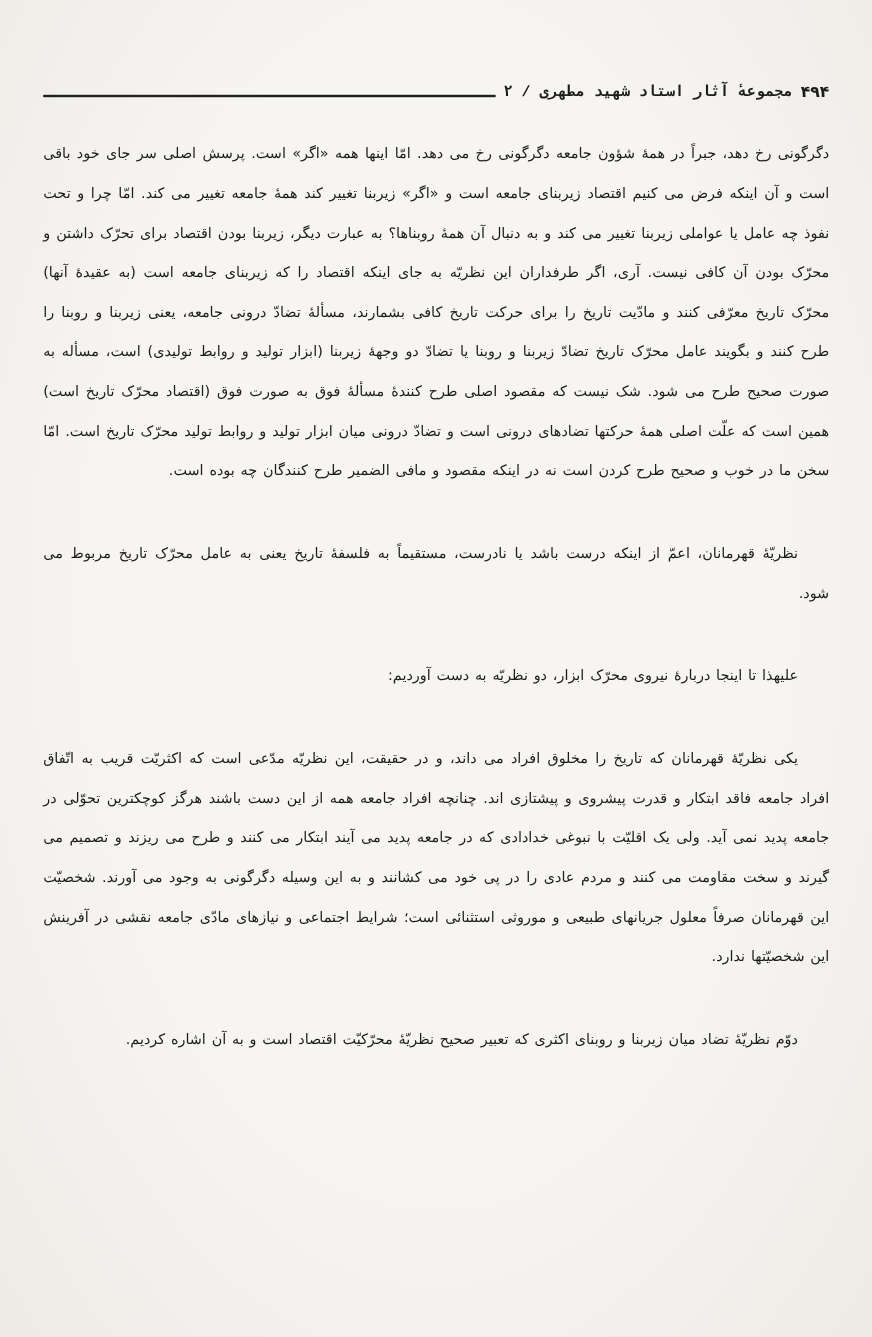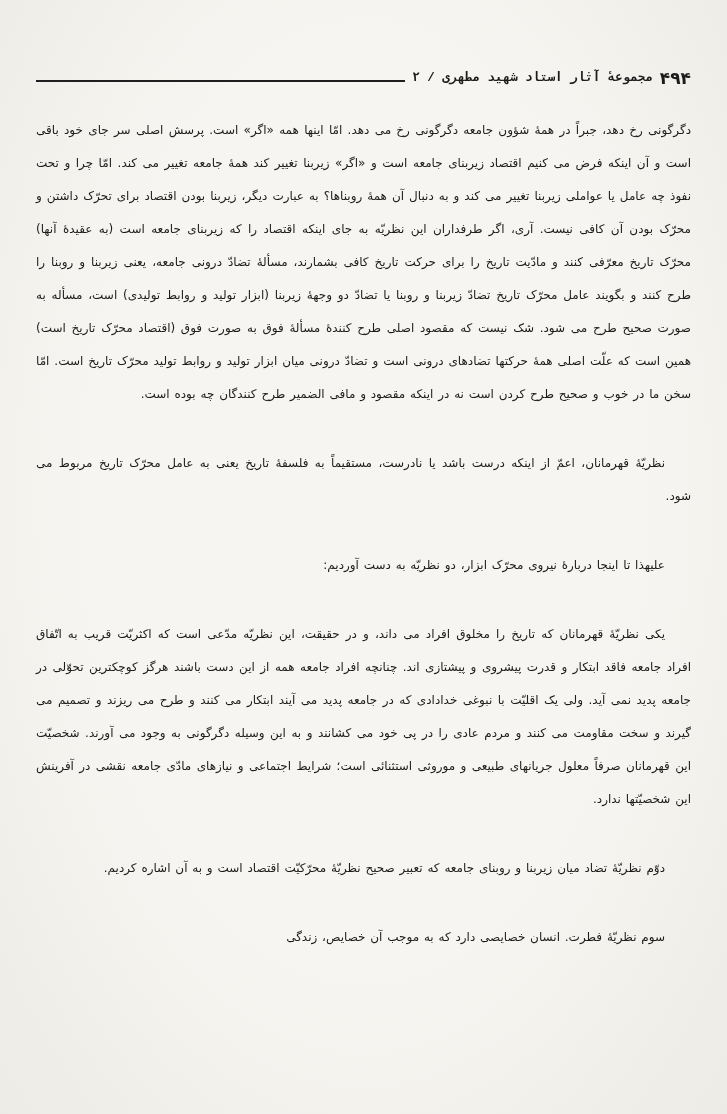--- a/index.html
+++ b/index.html
@@ -21,21 +21,21 @@
     color: #1c1c1c;
   }
   .running-head {
     display: flex;
     flex-direction: row;
     align-items: center;
     gap: 7px;
     margin-bottom: 26px;
   }
   .pagenum {
-    font-size: 17px;
+    font-size: 13px;
     font-weight: bold;
     white-space: nowrap;
   }
   .head-title {
     font-size: 12.5px;
     font-weight: bold;
     white-space: nowrap;
     letter-spacing: 0.5px;
     padding-bottom: 2px;
     font-family: Liberation Mono, monospace;
@@ -69,17 +69,16 @@
     <span class="pagenum">۴۹۴</span>
     <span class="head-title">مجموعهٔ آثار استاد شهید مطهری / ۲</span>
     <span class="head-rule"></span>
   </header>
 
   <main class="body-text">
     <p>دگرگونی رخ دهد، جبراً در همهٔ شؤون جامعه دگرگونی رخ می دهد. امّا اینها همه «اگر» است. پرسش اصلی سر جای خود باقی است و آن اینکه فرض می کنیم اقتصاد زیربنای جامعه است و «اگر» زیربنا تغییر کند همهٔ جامعه تغییر می کند. امّا چرا و تحت نفوذ چه عامل یا عواملی زیربنا تغییر می کند و به دنبال آن همهٔ روبناها؟ به عبارت دیگر، زیربنا بودن اقتصاد برای تحرّک داشتن و محرّک بودن آن کافی نیست. آری، اگر طرفداران این نظریّه به جای اینکه اقتصاد را که زیربنای جامعه است (به عقیدهٔ آنها) محرّک تاریخ معرّفی کنند و مادّیت تاریخ را برای حرکت تاریخ کافی بشمارند، مسألهٔ تضادّ درونی جامعه، یعنی زیربنا و روبنا را طرح کنند و بگویند عامل محرّک تاریخ تضادّ زیربنا و روبنا یا تضادّ دو وجههٔ زیربنا (ابزار تولید و روابط تولیدی) است، مسأله به صورت صحیح طرح می شود. شک نیست که مقصود اصلی طرح کنندهٔ مسألهٔ فوق به صورت فوق (اقتصاد محرّک تاریخ است) همین است که علّت اصلی همهٔ حرکتها تضادهای درونی است و تضادّ درونی میان ابزار تولید و روابط تولید محرّک تاریخ است. امّا سخن ما در خوب و صحیح طرح کردن است نه در اینکه مقصود و مافی الضمیر طرح کنندگان چه بوده است.</p>
     <p class="indent">نظریّهٔ قهرمانان، اعمّ از اینکه درست باشد یا نادرست، مستقیماً به فلسفهٔ تاریخ یعنی به عامل محرّک تاریخ مربوط می شود.</p>
     <p class="indent">علیهذا تا اینجا دربارهٔ نیروی محرّک ابزار، دو نظریّه به دست آوردیم:</p>
     <p class="indent">یکی نظریّهٔ قهرمانان که تاریخ را مخلوق افراد می داند، و در حقیقت، این نظریّه مدّعی است که اکثریّت قریب به اتّفاق افراد جامعه فاقد ابتکار و قدرت پیشروی و پیشتازی اند. چنانچه افراد جامعه همه از این دست باشند هرگز کوچکترین تحوّلی در جامعه پدید نمی آید. ولی یک اقلیّت با نبوغی خدادادی که در جامعه پدید می آیند ابتکار می کنند و طرح می ریزند و تصمیم می گیرند و سخت مقاومت می کنند و مردم عادی را در پی خود می کشانند و به این وسیله دگرگونی به وجود می آورند. شخصیّت این قهرمانان صرفاً معلول جریانهای طبیعی و موروثی استثنائی است؛ شرایط اجتماعی و نیازهای مادّی جامعه نقشی در آفرینش این شخصیّتها ندارد.</p>
-    <p class="indent">دوّم نظریّهٔ تضاد میان زیربنا و روبنای جامعه که تعبیر صحیح نظریّهٔ محرّکیّت اقتصاد است و به آن اشاره کردیم.</p>
-    <p class="indent">سوم نظریّهٔ فطرت. انسان خصایصی دارد که به موجب آن خصایص، زندگی</p>
+    <p class="indent">دوّم نظریّهٔ تضاد میان زیربنا و روبنای اکثری که تعبیر صحیح نظریّهٔ محرّکیّت اقتصاد است و به آن اشاره کردیم.</p>
   </main>
 
 </div>
 
 </body></html>

